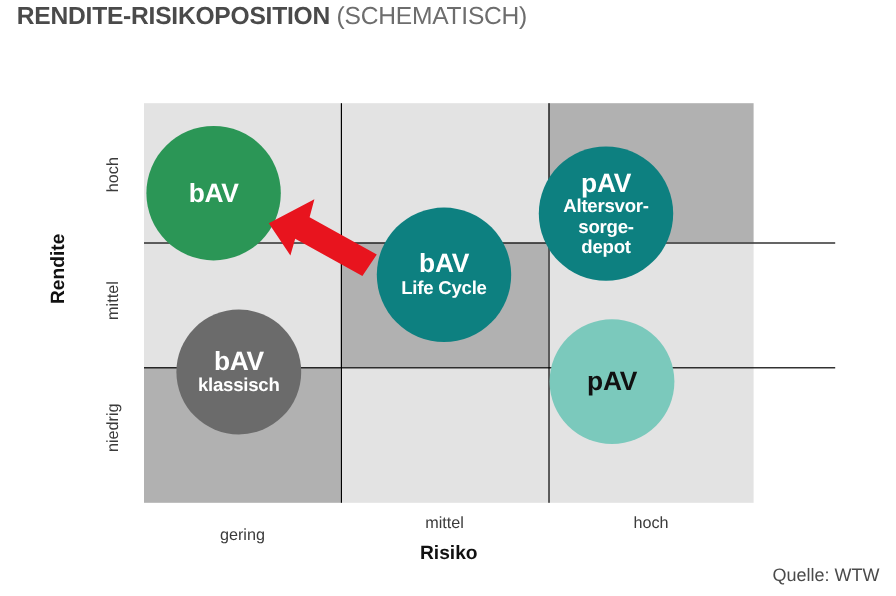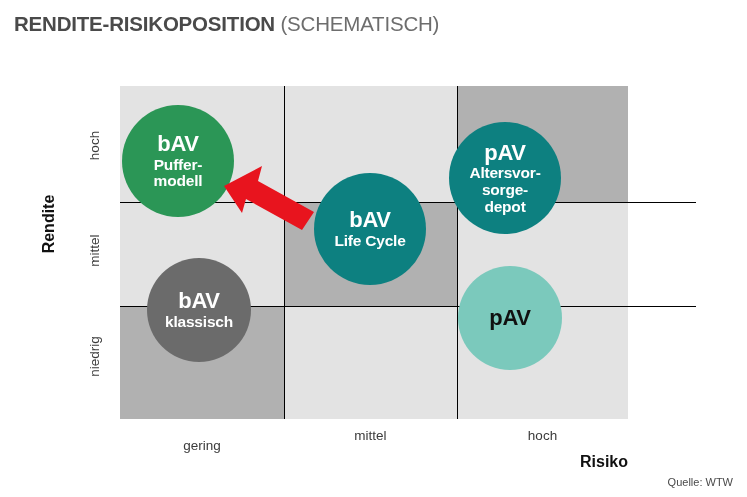--- a/index.html
+++ b/index.html
@@ -12,21 +12,21 @@
     height: 497px;
     position: relative;
     font-family: "Liberation Sans", sans-serif;
     overflow: hidden;
   }
 
   
   #chart-title {
     position: absolute;
     left: 14px;
-    top: 12px;
+    top: 2px;
     font-size: 20.5px;
     letter-spacing: -0.2px;
     white-space: nowrap;
   }
   #chart-title .t-main {
     font-weight: bold;
     color: #4a4a4a;
   }
   #chart-title .t-sub {
     font-weight: normal;
@@ -119,32 +119,32 @@
     font-size: 13.5px;
     color: #3b3b3b;
     text-align: center;
     white-space: nowrap;
   }
   #x-axis-title {
     position: absolute;
     top: 453px;
     left: 120px;
     width: 508px;
-    text-align: right;
+    text-align: center;
     font-size: 16px;
     font-weight: bold;
     color: #111111;
   }
 
   
   #source-note {
     position: absolute;
     right: 14px;
     bottom: 9px;
-    font-size: 11px;
+    font-size: 15px;
     color: #4a4a4a;
     white-space: nowrap;
   }
 </style>
 </head>
 <body>
 
 <div id="chart-title">
   <span class="t-main">RENDITE-RISIKOPOSITION</span><span class="t-sub"> <span>(SCHEMATISCH)</span></span>
 </div>
@@ -163,22 +163,20 @@
   <div class="grid-cell cell-light" style="left:164px;top:220px;width:173px;height:113px;"></div>
   <div class="grid-cell cell-light" style="left:337px;top:220px;width:171px;height:113px;"></div>
 
   <div class="grid-line v" style="left:164px;"></div>
   <div class="grid-line v" style="left:337px;"></div>
   <div class="grid-line h" style="top:116px;"></div>
   <div class="grid-line h" style="top:220px;"></div>
 
   <div class="bubble" style="left:2px;top:19px;width:112px;height:112px;background:#2b9656;color:#ffffff;">
     <div class="b-head">bAV</div>
-    <div class="b-sub">Puffer-
-modell</div>
   </div>
 
   <div class="bubble" style="left:194px;top:87px;width:112px;height:112px;background:#0d8080;color:#ffffff;">
     <div class="b-head">bAV</div>
     <div class="b-sub">Life Cycle</div>
   </div>
 
   <div class="bubble" style="left:329px;top:36px;width:112px;height:112px;background:#0d8080;color:#ffffff;">
     <div class="b-head">pAV</div>
     <div class="b-sub">Altersvor-

